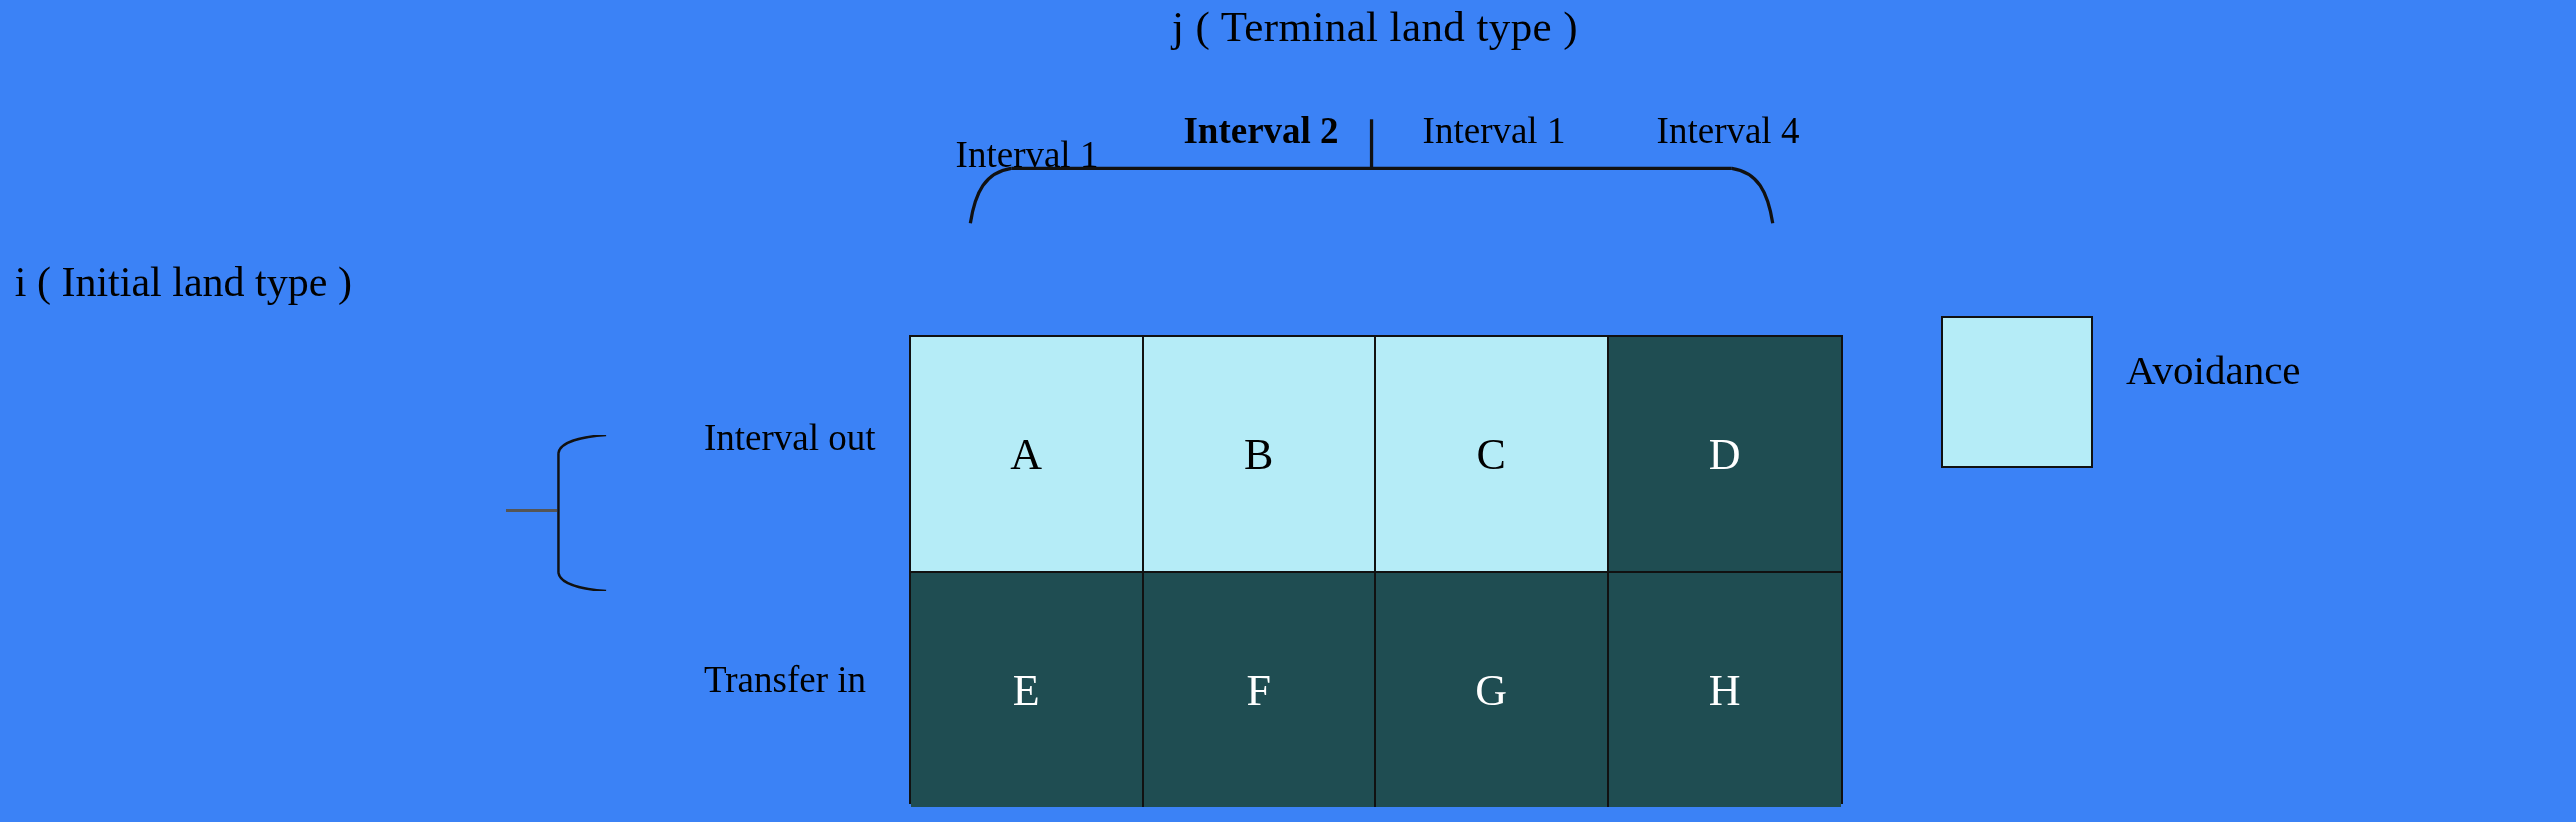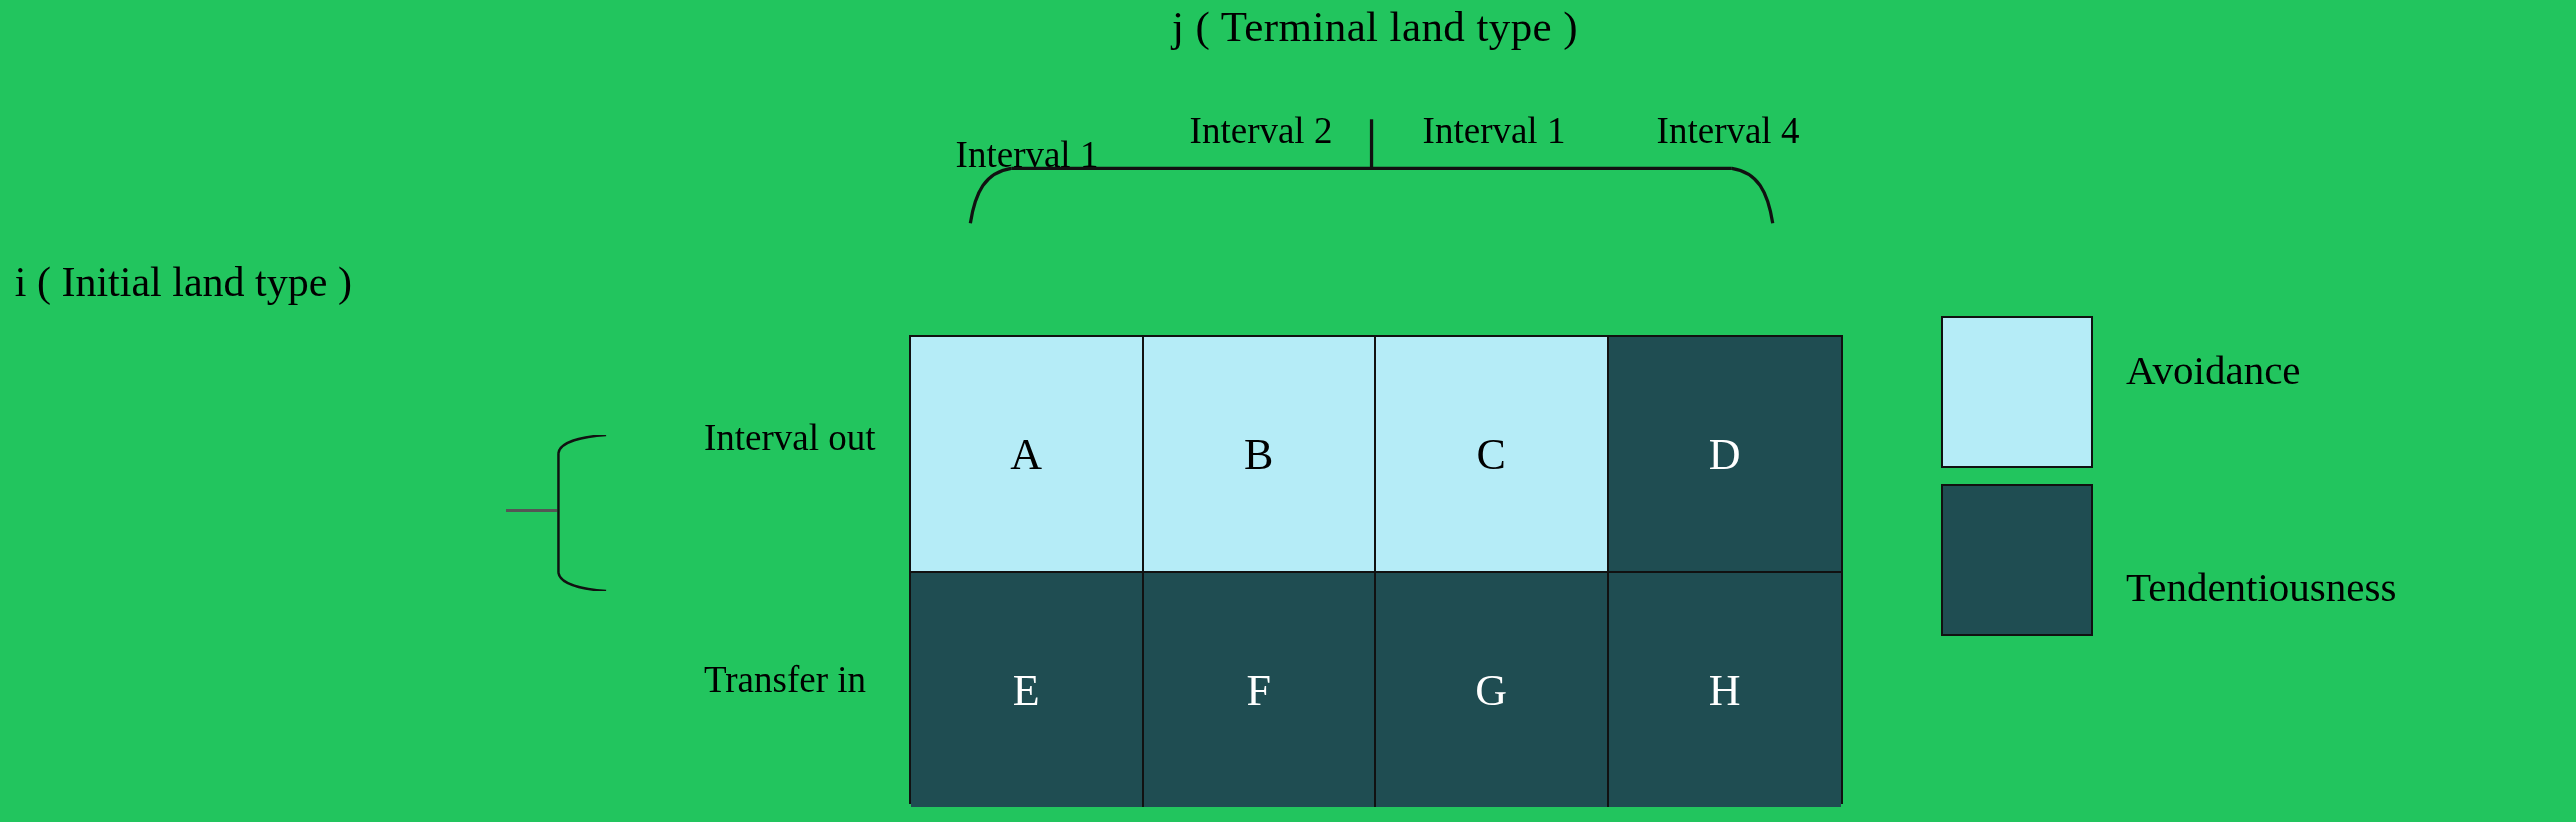--- a/index.html
+++ b/index.html
@@ -5,21 +5,21 @@
 <style>
   html, body {
     margin: 0;
     padding: 0;
     background: #ffffff;
   }
   #canvas {
     position: relative;
     width: 2576px;
     height: 822px;
-    background: #22c55e;
+    background: #3b82f6;
     overflow: hidden;
     font-family: "Liberation Serif", "DejaVu Serif", serif;
     color: #000000;
   }
 
   
   .txt {
     position: absolute;
     white-space: nowrap;
     color: #000;
@@ -172,21 +172,21 @@
     <line x1="492" y1="15" x2="492" y2="75" stroke="#111111" stroke-width="4"></line>
 
     <line x1="52" y1="75" x2="932" y2="75" stroke="#111111" stroke-width="4"></line>
 
     <path d="M52,75 C20,80 8,104 2,142" fill="none" stroke="#111111" stroke-width="4"></path>
 
     <path d="M932,75 C964,80 976,104 982,142" fill="none" stroke="#111111" stroke-width="4"></path>
   </svg>
 
   <div class="txt center-x interval-label" style="left:1027px;margin-top:24px;">Interval 1</div>
-  <div class="txt center-x interval-label" style="left:1261px;">Interval 2</div>
+  <div class="txt center-x interval-label" style="left:1261px;font-weight:bold;">Interval 2</div>
   <div class="txt center-x interval-label" style="left:1494px;">Interval 1</div>
   <div class="txt center-x interval-label" style="left:1728px;">Interval 4</div>
 
   <div class="txt" id="row-group-title">i ( Initial land type )</div>
 
   <div id="row-connector"></div>
 
   <svg id="left-brace" viewBox="0 0 140 190" width="115" height="156" aria-hidden="true">
 
     <line x1="20" y1="22" x2="20" y2="168" stroke="#111111" stroke-width="3"></line>
@@ -211,21 +211,17 @@
     <div class="cell tendentiousness last-col last-row">H</div>
   </div>
 
   <div id="legend">
 
     <div class="legend-row" id="legend-row-avoidance">
       <div class="legend-swatch avoidance"></div>
       <div class="legend-text" id="legend-text-avoidance">Avoidance</div>
     </div>
 
-    <div class="legend-row" id="legend-row-tendentiousness">
-      <div class="legend-swatch tendentiousness"></div>
-      <div class="legend-text" id="legend-text-tendentiousness">Tendentiousness</div>
-    </div>
 
   </div>
 
 </div>
 
 
 </body></html>

